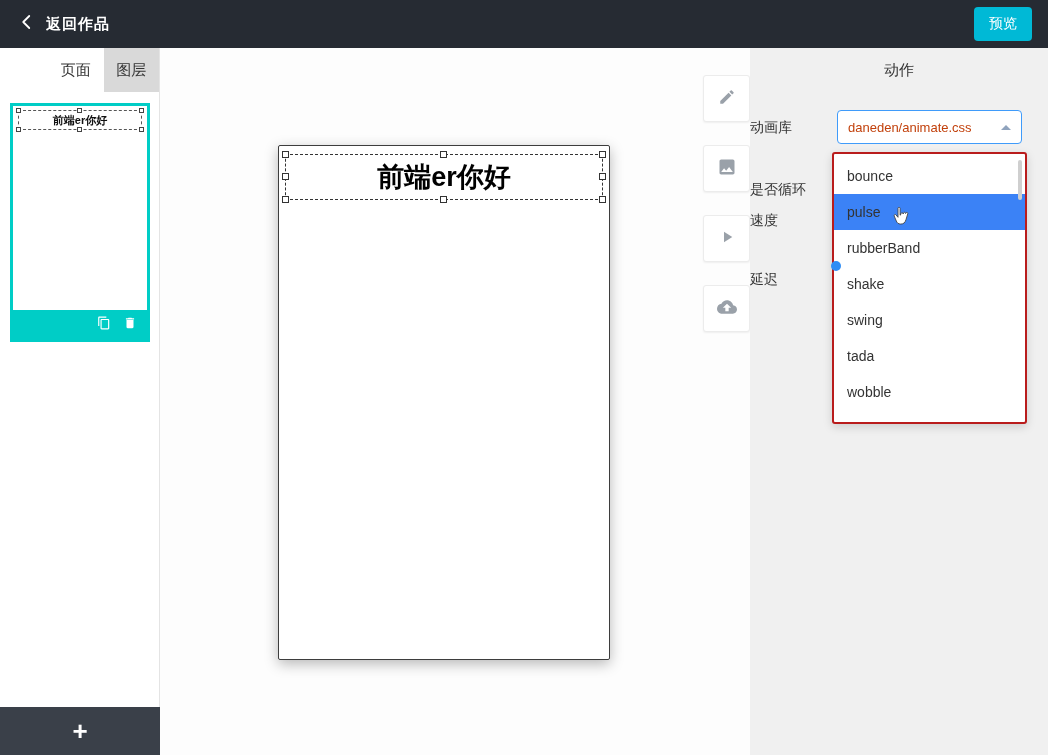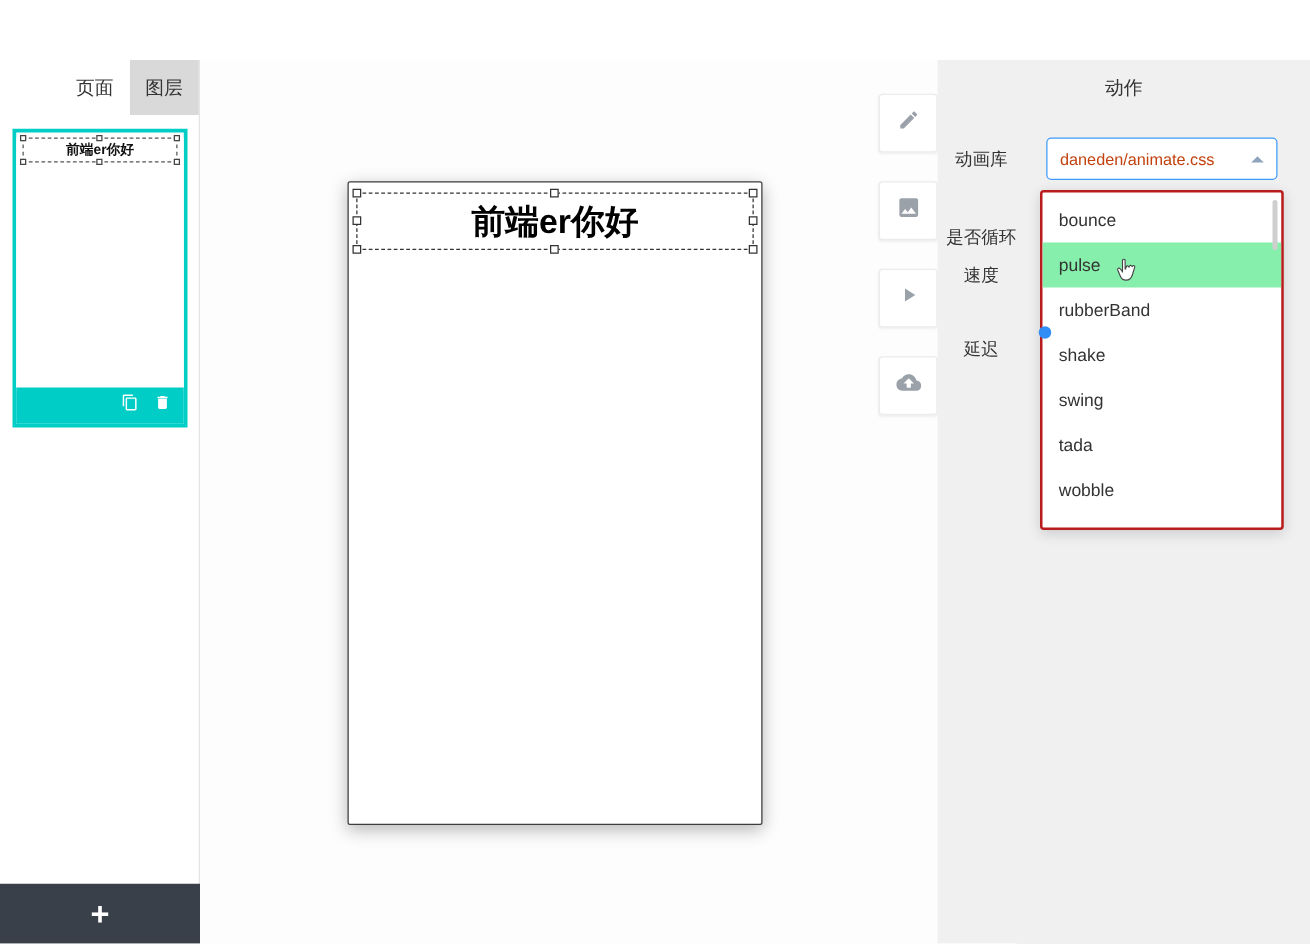--- a/index.html
+++ b/index.html
@@ -54,45 +54,57 @@
   .tool-btn { position:absolute; left:543px; width:47px; height:47px; background:#fff;
               border:1px solid #ececec; border-radius:3px; box-shadow:0 1px 2px rgba(0,0,0,.06);
               display:flex; align-items:center; justify-content:center; cursor:pointer; }
 
   
   .panel { position:absolute; left:750px; top:48px; width:298px; height:707px; background:#f0f0f0; }
   .panel-tabs { display:flex; height:44px; }
   .panel-tab { flex:1; display:flex; align-items:center; justify-content:center;
                font-size:15px; color:#333; cursor:pointer; }
   .panel-tab.inactive { background:#d8d8d8; }
-  .form-label { position:absolute; left:0; width:70px; text-align:center; font-size:14px; color:#333; }
+  .form-label { position:absolute; left:0; width:70px; text-align:left; font-size:14px; color:#333; }
   .select-box { position:absolute; left:87px; top:62px; width:185px; height:34px; background:#fff;
                 border:1px solid #3f9bfa; border-radius:4px; display:flex; align-items:center;
                 padding:0 10px; cursor:pointer; }
   .select-value { flex:1; font-size:13px; color:#c2410c; white-space:nowrap; overflow:hidden; }
   .chev-up { width:0; height:0; border-left:5px solid transparent; border-right:5px solid transparent;
              border-bottom:5px solid #8fa3bd; }
   .delay-dot { position:absolute; left:81px; top:213px; width:10px; height:10px; border-radius:50%;
                background:#2f8df5; z-index:7; cursor:pointer; }
 
   .dropdown { position:absolute; left:82px; top:104px; width:195px; height:272px; background:#fff;
               border:2px solid #b91c1c; border-radius:3px; box-shadow:0 3px 10px rgba(0,0,0,.15);
               overflow:hidden; z-index:5; padding-top:4px; }
   .dd-item { height:36px; line-height:36px; padding-left:13px; font-size:14px; color:#333; cursor:pointer; }
-  .dd-item.highlighted { background:#86efac; }
+  .dd-item.highlighted { background:#3b82f6; }
   .dd-scroll { position:absolute; right:3px; top:6px; width:4px; height:40px; background:#cfcfcf;
                border-radius:2px; cursor:pointer; }
 
   .cursor { position:absolute; left:893px; top:207px; z-index:20; pointer-events:none; }
 </style>
 </head>
 <body>
 
 <div id="app">
 
+  <div class="topbar">
+    <div class="back-btn">
+      <span>
+        <svg width="18" height="18" viewBox="0 0 24 24">
+            <path d="M15 4 L7 12 L15 20" stroke="#fff" stroke-width="2.4" fill="none" stroke-linecap="round" stroke-linejoin="round"></path>
+          </svg>
+      </span>
+      <span class="back-title">返回作品</span>
+    </div>
+    <div class="topbar-spacer"></div>
+    <button class="preview-btn">预览</button>
+  </div>
 
   <div class="sidebar">
     <div class="side-tabs">
       <div class="side-tab">页面</div>
       <div class="side-tab inactive">图层</div>
     </div>
 
     <div class="thumb">
       <div class="thumb-content">
         <div class="mini-el">

